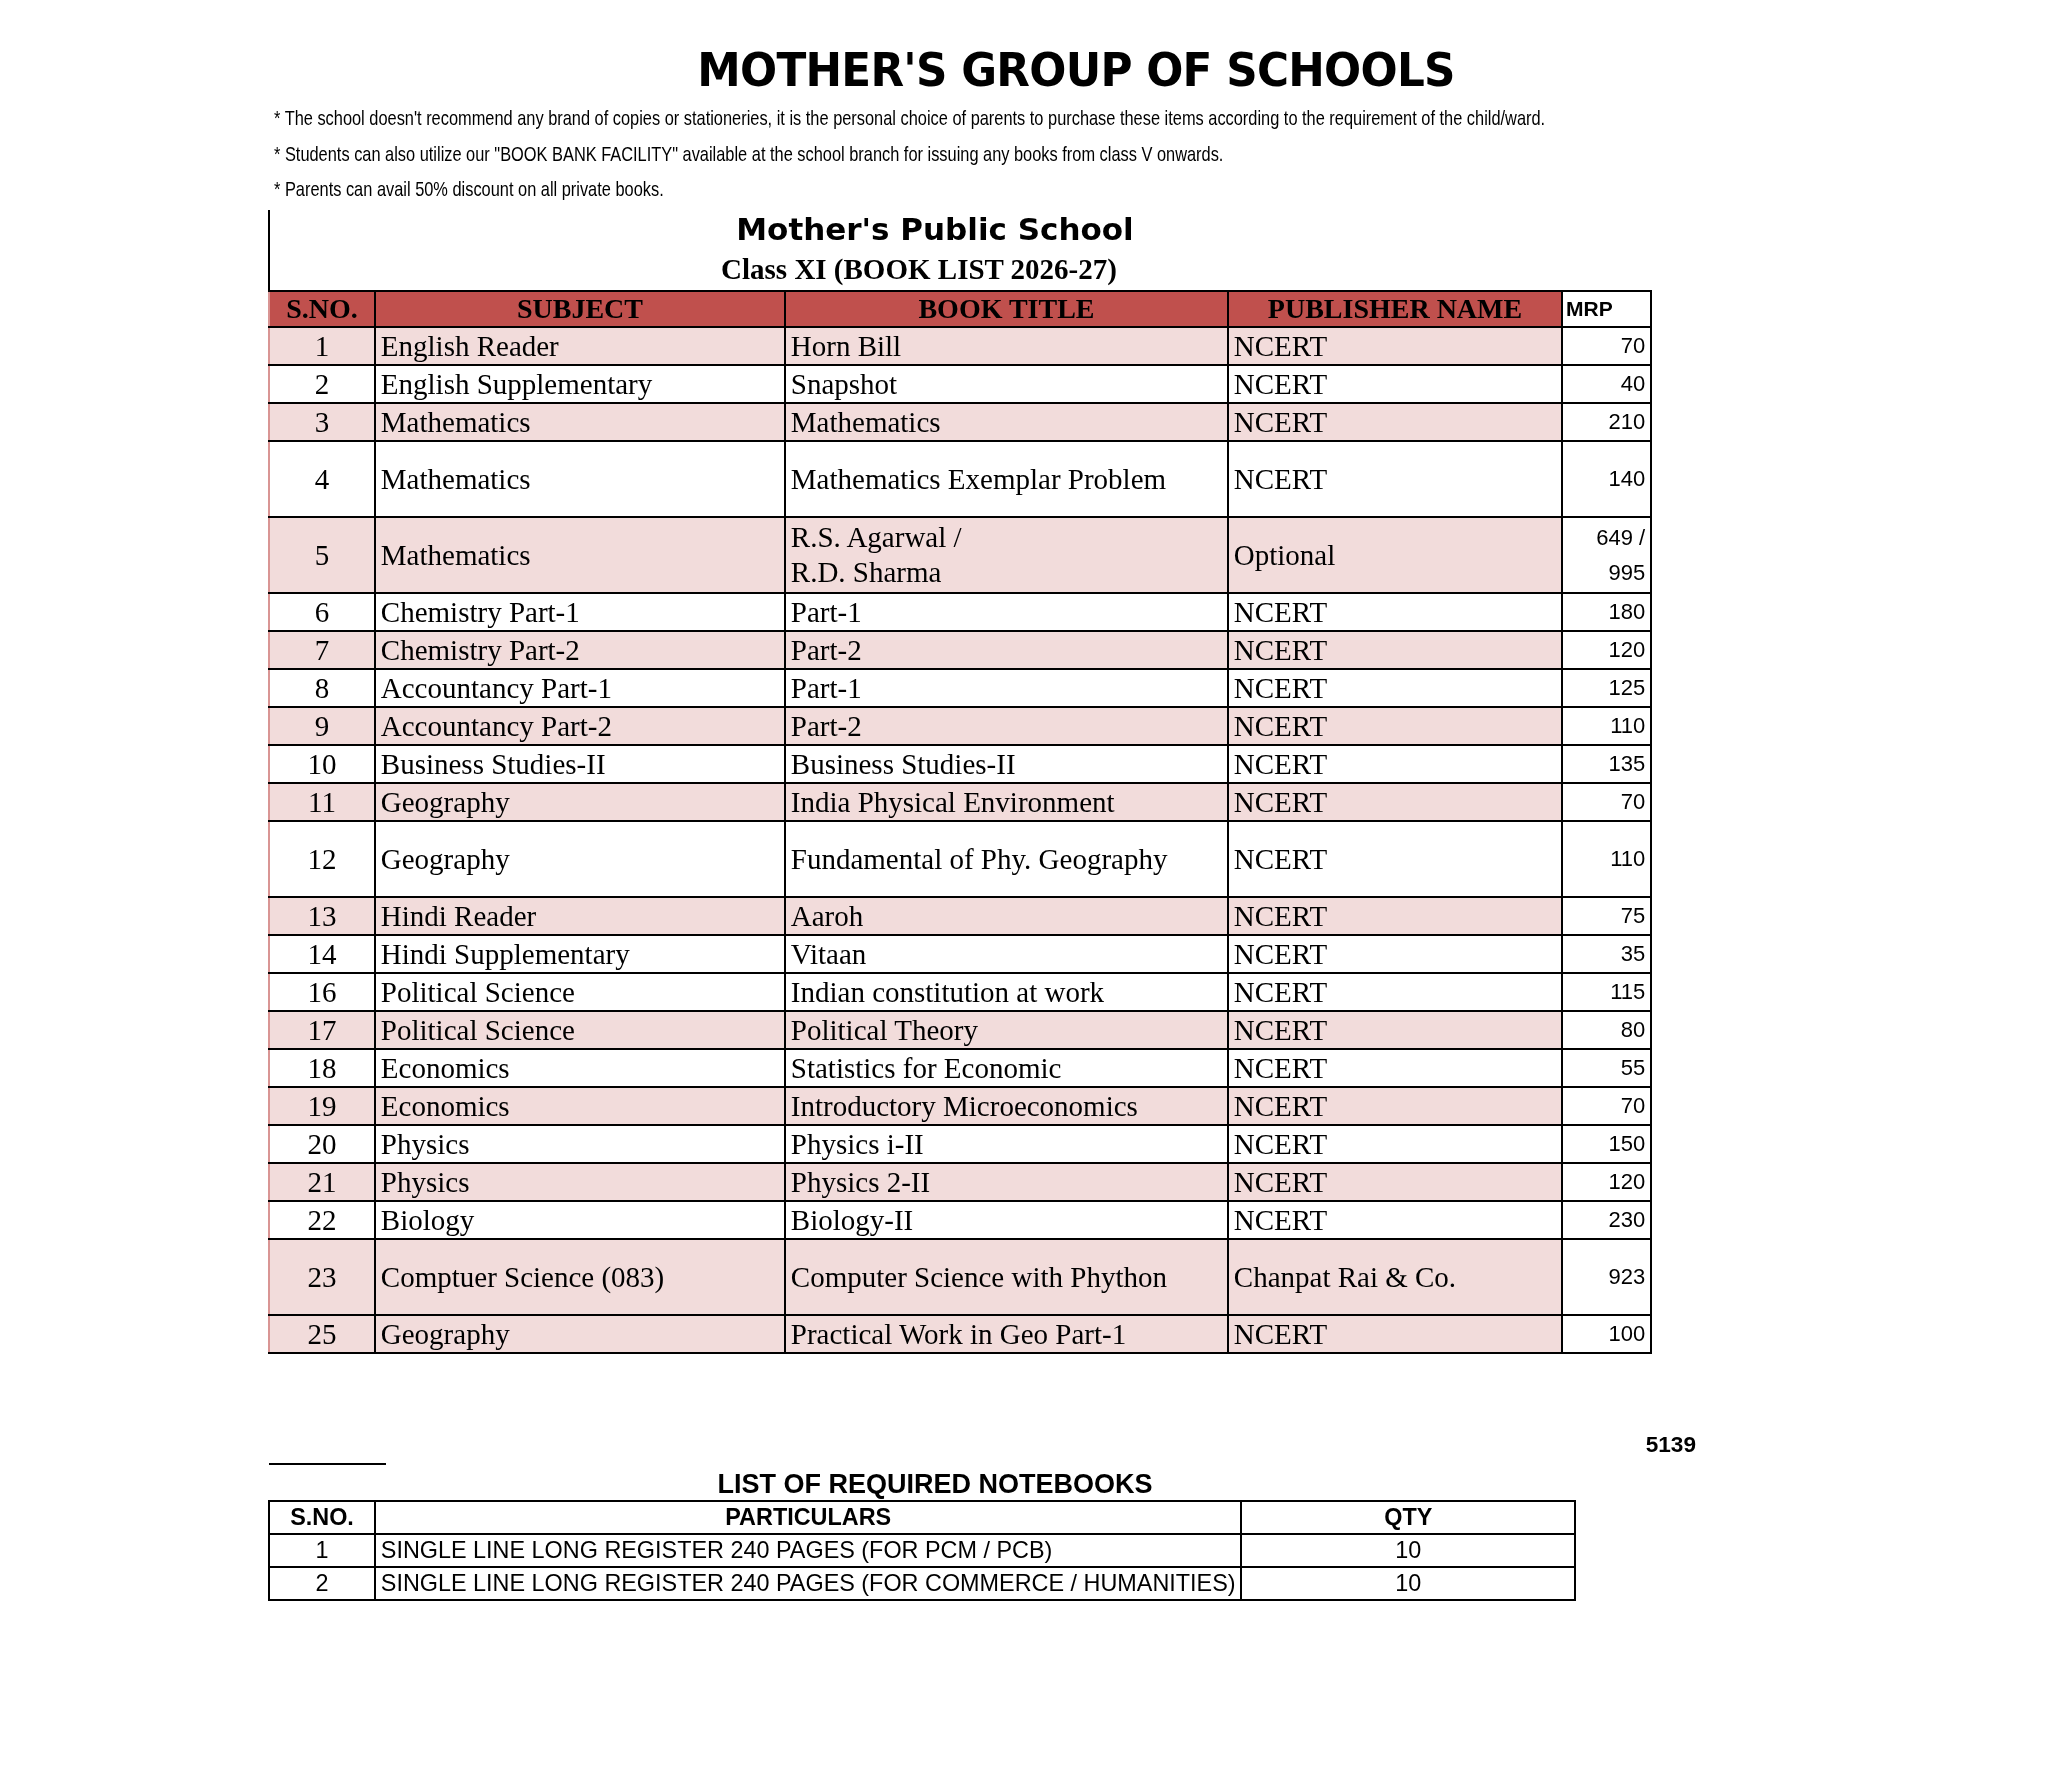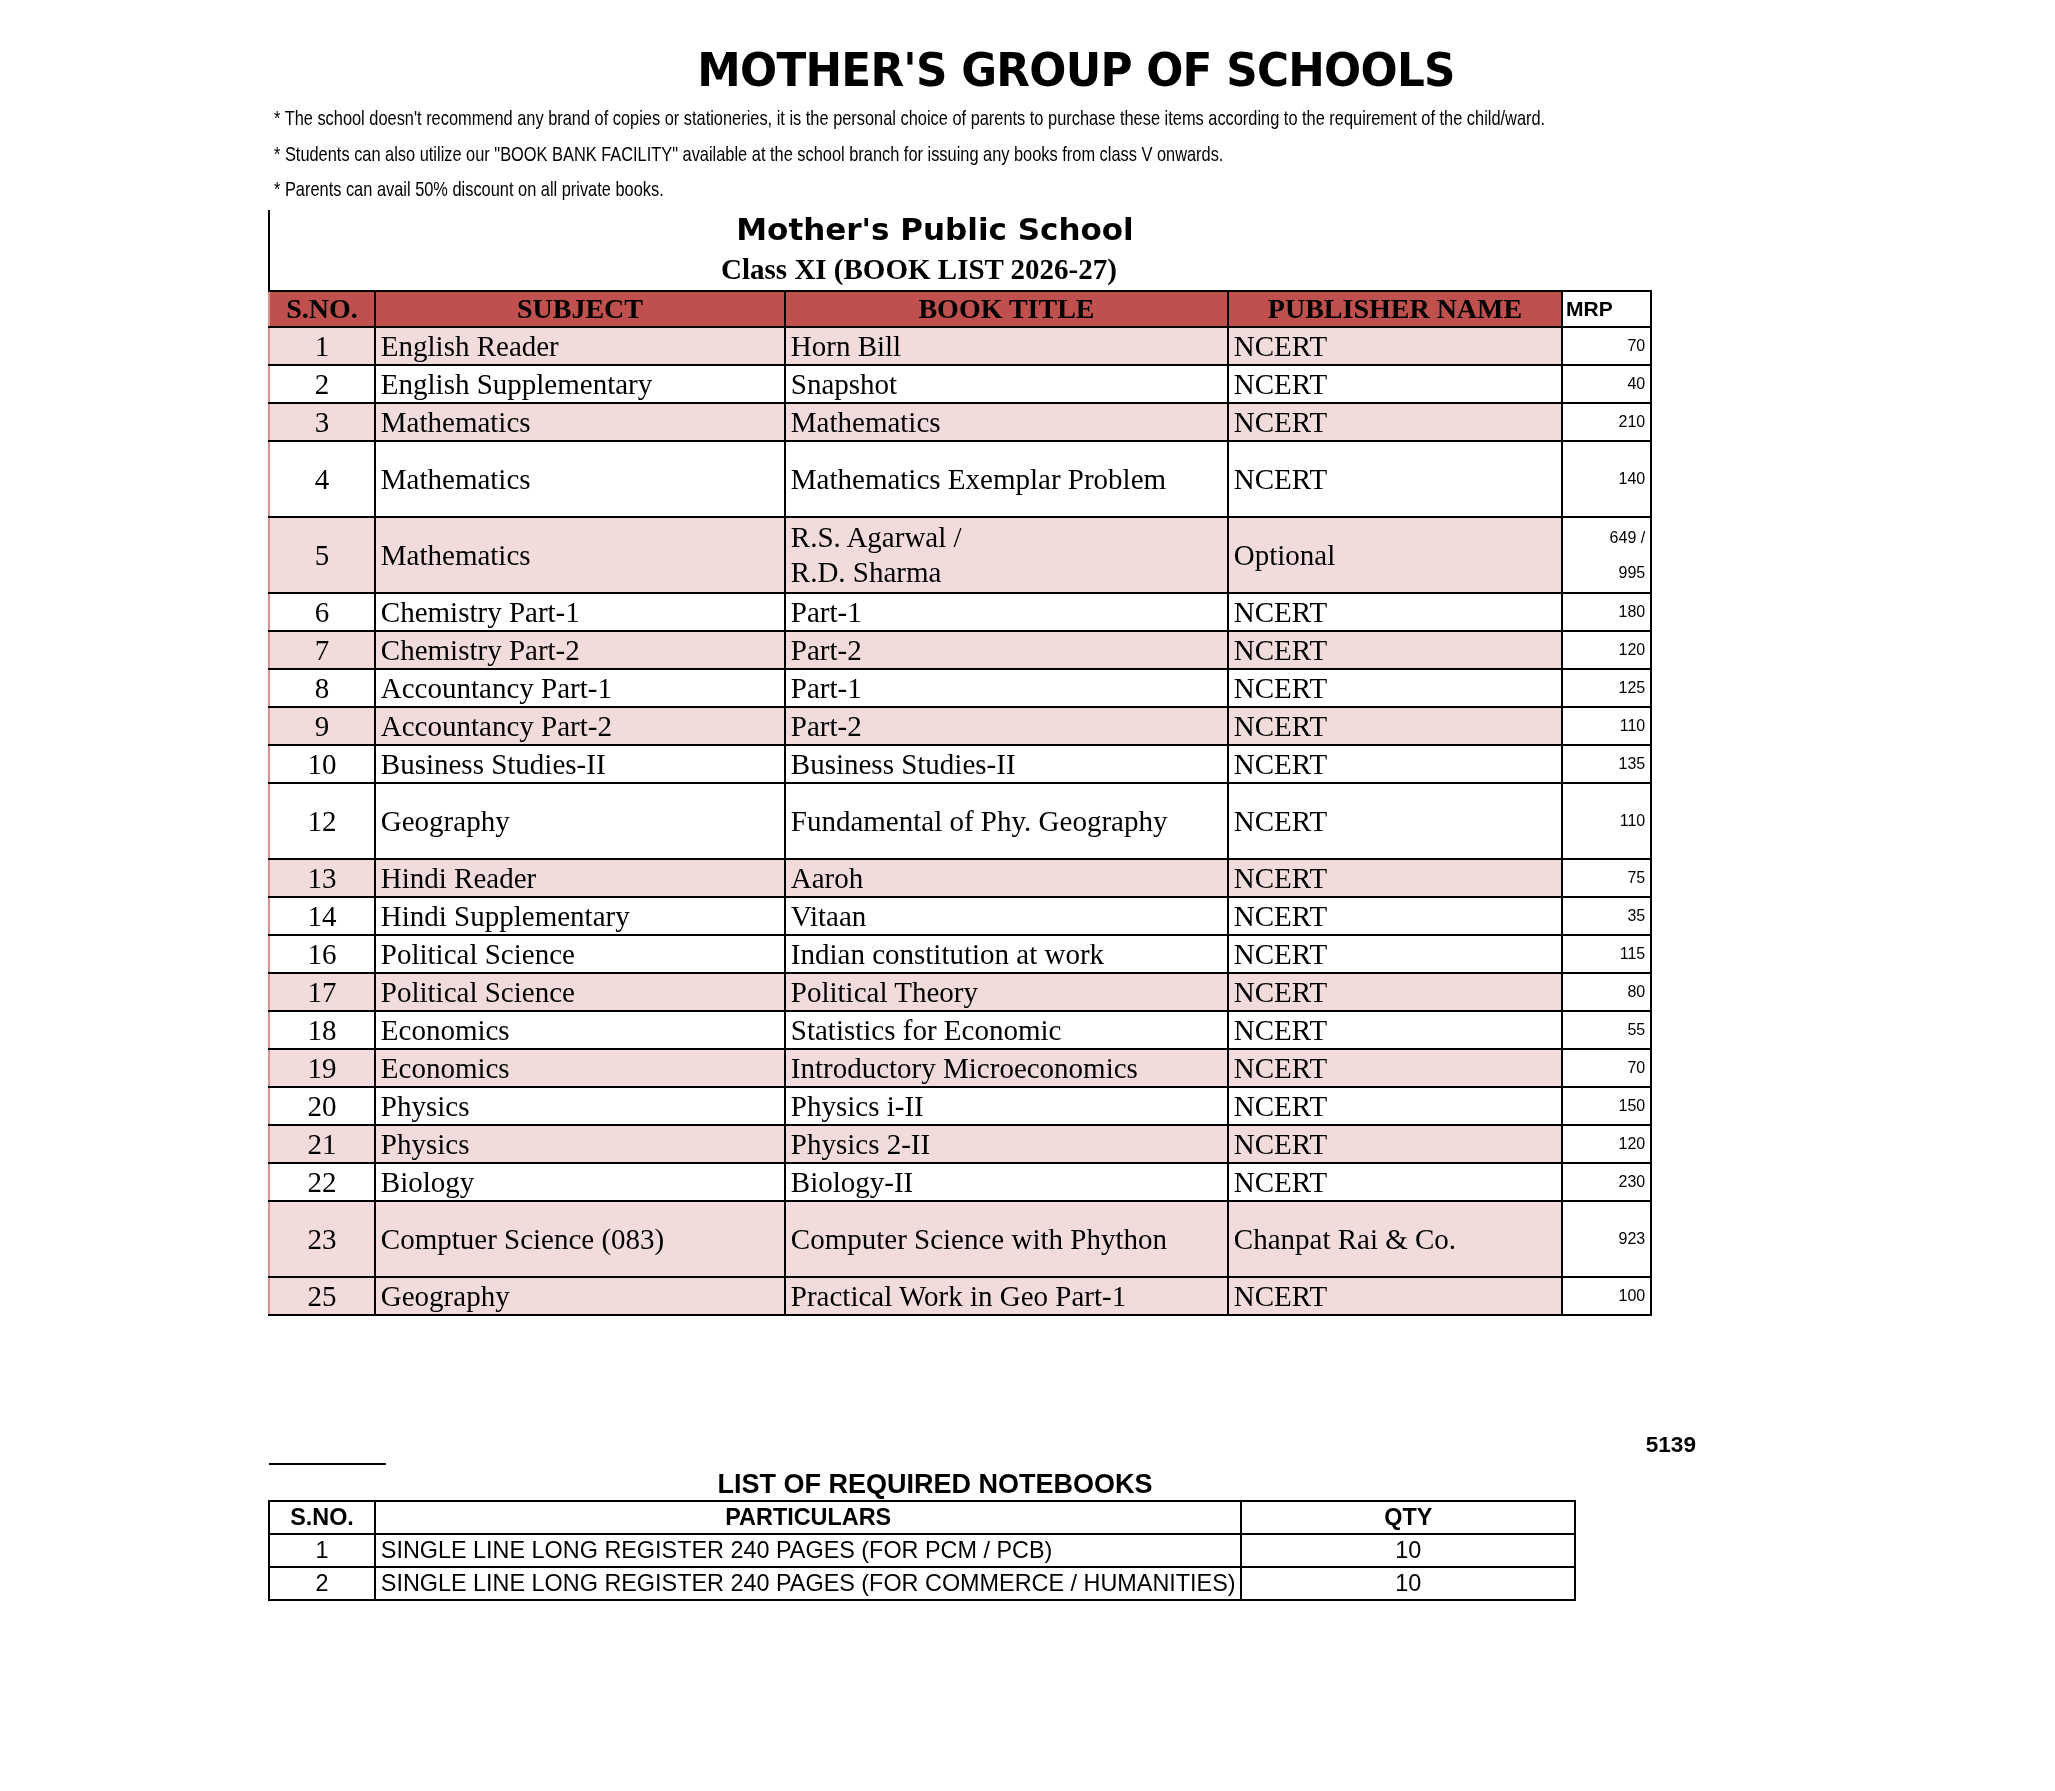--- a/index.html
+++ b/index.html
@@ -37,21 +37,21 @@
     background:#C0504D; font-weight:bold; text-align:center; height:34px;
     font-size:28px;
   }
   table.books th.mrp-h {
     background:#fff; text-align:left; font-family:"Liberation Sans", sans-serif;
     font-size:21px; padding-left:3px;
   }
   table.books td.sno { text-align:center; }
   table.books td.mrp {
     text-align:right; background:#fff !important;
-    font-family:"Liberation Sans", sans-serif; font-size:16px;
+    font-family:"Liberation Sans", sans-serif; font-size:22px;
   }
   table.books td.mrp .two { line-height:35px; }
   table.books td.title .two { line-height:35px; }
   table.books tr.tint td { background:#F2DCDB; }
   table.books td:first-child, table.books th:first-child { border-left-color:#D99594; }
   table.books tr.r { height:38px; }
   table.books tr.tall { height:76px; }
 
   .col-sno { width:106px; }
   .col-subject { width:410px; }
@@ -182,20 +182,27 @@
         <td class="title">Part-2</td>
         <td>NCERT</td>
         <td class="mrp">110</td>
       </tr>
       <tr class="r">
         <td class="sno">10</td>
         <td>Business Studies-II</td>
         <td class="title">Business Studies-II</td>
         <td>NCERT</td>
         <td class="mrp">135</td>
+      </tr>
+      <tr class="tint r">
+        <td class="sno">11</td>
+        <td>Geography</td>
+        <td class="title">India Physical Environment</td>
+        <td>NCERT</td>
+        <td class="mrp">70</td>
       </tr>
       <tr class="tall">
         <td class="sno">12</td>
         <td>Geography</td>
         <td class="title">Fundamental of Phy. Geography</td>
         <td>NCERT</td>
         <td class="mrp">110</td>
       </tr>
       <tr class="tint r">
         <td class="sno">13</td>

